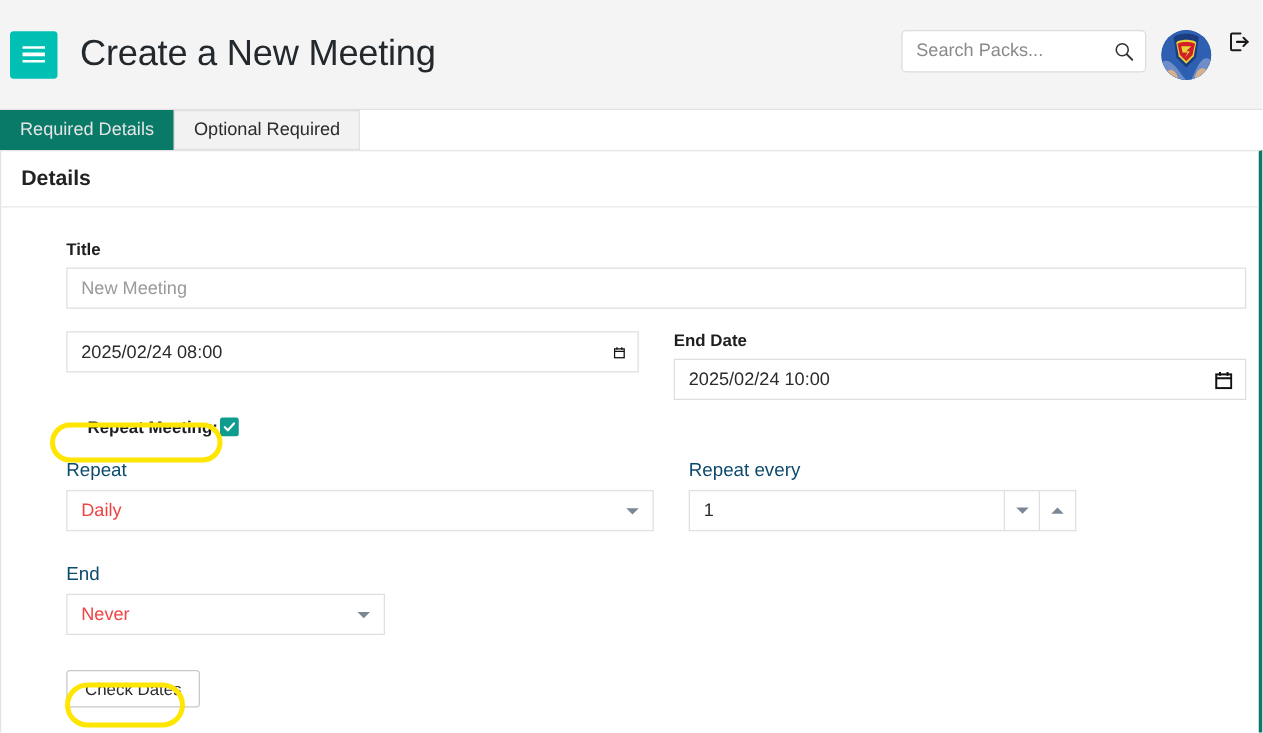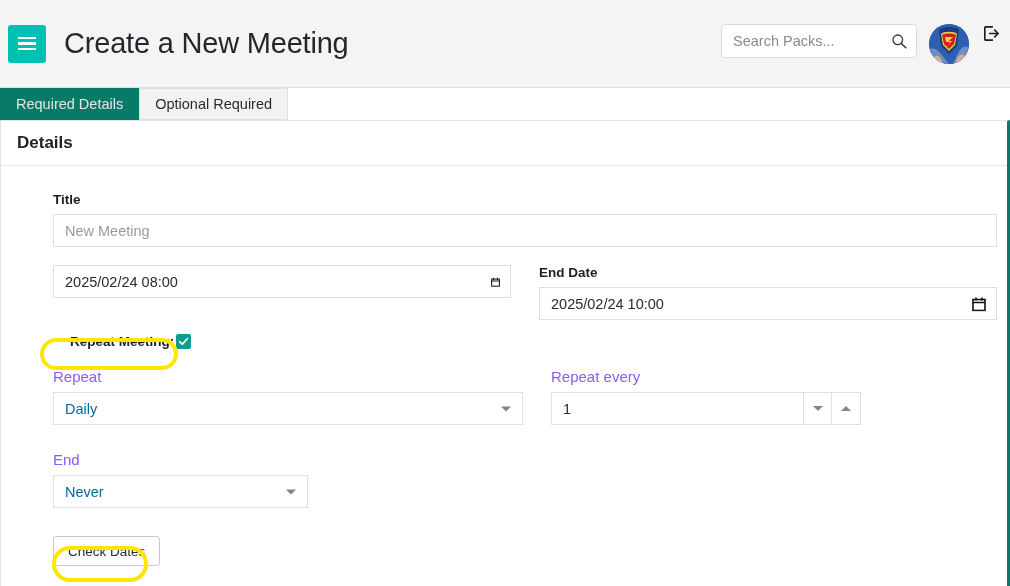--- a/index.html
+++ b/index.html
@@ -156,38 +156,38 @@
     display: block;
     font-size: 13.5px;
     font-weight: bold;
     color: #1e1e1e;
     margin-bottom: 7px;
   }
   label.lbl-reg {
     display: block;
     font-size: 15px;
     font-weight: 400;
-    color: #8b5cf6;
+    color: #0c4a6e;
     margin-bottom: 7px;
   }
 
   .ctrl {
     width: 100%;
     height: 33px;
     border: 1px solid #dfdfdf;
     background: #ffffff;
     font-family: "Liberation Sans", sans-serif;
     font-size: 14.5px;
     color: #2b2b2b;
     padding: 0 11px;
     outline: none;
     display: flex;
     align-items: center;
   }
-  .ctrl.placeholder { color: #0369a1; }
+  .ctrl.placeholder { color: #ef4444; }
   .ctrl input {
     border: none; outline: none; background: transparent;
     width: 100%; height: 100%;
     font-family: "Liberation Sans", sans-serif;
     font-size: 14.5px; color: #2b2b2b;
     padding: 0;
   }
   .ctrl input::placeholder { color: #9a9a9a; }
 
   .date-ctrl { position: relative; padding-right: 32px; }

